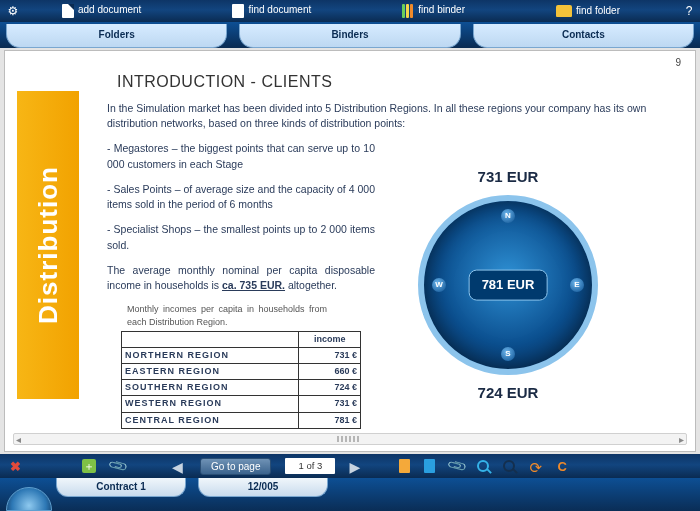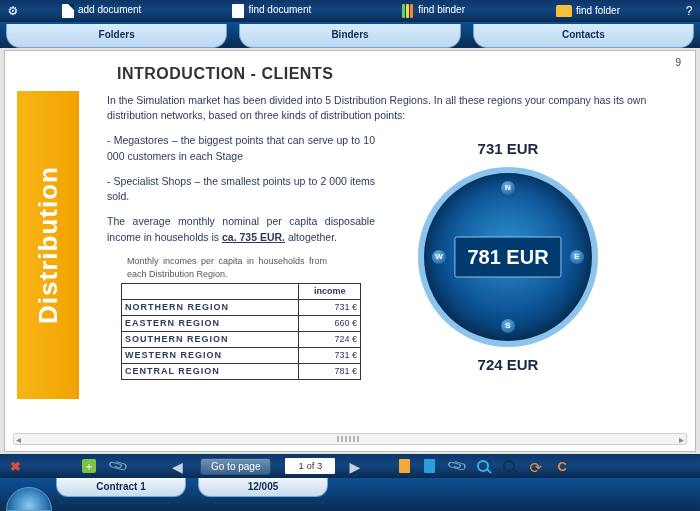--- a/index.html
+++ b/index.html
@@ -60,21 +60,21 @@
   .doc-area {
     position: relative;
     height: 402px;
     background:#fff;
     border:1px solid #bcbcbc;
     margin: 2px 4px 0 4px;
     padding: 10px 12px 16px 12px;
     overflow: hidden;
   }
   .page-num { position:absolute; top:6px; right:14px; font-size:10px; color:#444;}
-  .doc-title { font-size: 16px; font-weight:bold; color:#333; margin: 4px 0 10px 100px; letter-spacing:0.5px;}
+  .doc-title { font-size: 16px; font-weight:normal; color:#333; margin: 12px 0 10px 100px; letter-spacing:0.5px;}
   .distrib-band {
     position:absolute;
     left: 12px; top: 40px;
     width: 62px; height: 308px;
     background: linear-gradient(90deg,#f7b615,#f2a200);
   }
   .distrib-band span {
     position:absolute;
     left: 50%; top: 50%;
     transform: translate(-50%,-50%) rotate(-90deg);
@@ -102,40 +102,40 @@
     margin-left: 14px;
     width: 240px;
     border-radius: 16px;
   }
   .income-table th, .income-table td {
     border:1px solid #333; padding: 1px 3px;
   }
   .income-table th.inc { text-align:center;}
   .income-table th.blank { border:1px solid #333; background:#fff;}
   .income-table td.rn { font-weight:bold; letter-spacing:1px;}
-  .income-table td.val { text-align:right; font-weight:normal;}
+  .income-table td.val { text-align:right; font-weight:bold;}
   .compass-wrap { position: relative; width: 230px; height: 230px; }
   .compass {
     position:absolute; left: 25px; top: 25px;
     width: 180px; height: 180px;
     border-radius: 50%;
     background: radial-gradient(circle at 50% 45%, #2e90d4 0%, #0b4f8f 55%, #05254a 100%);
     border: 6px solid #8cc4ec;
     box-shadow: inset 0 0 25px rgba(0,0,0,0.5);
   }
   .center-lbl {
     position:absolute; left:50%; top:50%;
     transform: translate(-50%,-50%);
     background: #003a6e;
     color:#fff; font-weight:bold;
-    font-size: 20px;
+    font-size: 13px;
     padding: 5px 12px;
     border:1px solid #8cc4ec;
     white-space:nowrap;
-    border-radius:2px;
+    border-radius:8px;
   }
   .card {
     position:absolute; width:14px; height:14px;
     border-radius:50%;
     background: radial-gradient(circle at 40% 35%, #6cb5ec, #0b4f8f);
     color:#fff; font-size:8px; font-weight:bold;
     text-align:center; line-height:14px;
   }
   .card.n { left:50%; top:8px; transform:translateX(-50%);}
   .card.s { left:50%; bottom:8px; transform:translateX(-50%);}
@@ -280,20 +280,21 @@
   <div class="distrib-band">
     <span>Distribution</span>
   </div>
 
   <div class="doc-body">
     <p class="intro">In the Simulation market has been divided into 5 Distribution Regions. In all these regions your company has its own distribution networks, based on three kinds of distribution points:</p>
 
     <div class="split">
       <div class="leftcol">
         <p>- Megastores – the biggest points that can serve up to  10 000 customers in each Stage</p>
+        <p>- Sales Points – of average size and the capacity of 4 000 items sold in the period of   6 months</p>
         <p>- Specialist Shops – the smallest points up to 2 000 items sold.</p>
         <p class="avg-line">
           <span>The average monthly nominal per capita disposable income in households is </span><span class="ca">ca. 735 EUR.</span><span> altogether.</span>
         </p>
         <div class="mh-label">Monthly incomes per capita in households from each Distribution Region.</div>
         <table class="income-table">
           <tbody>
               <tr>
                 <th class="blank"></th>
                 <th class="inc">income</th>

